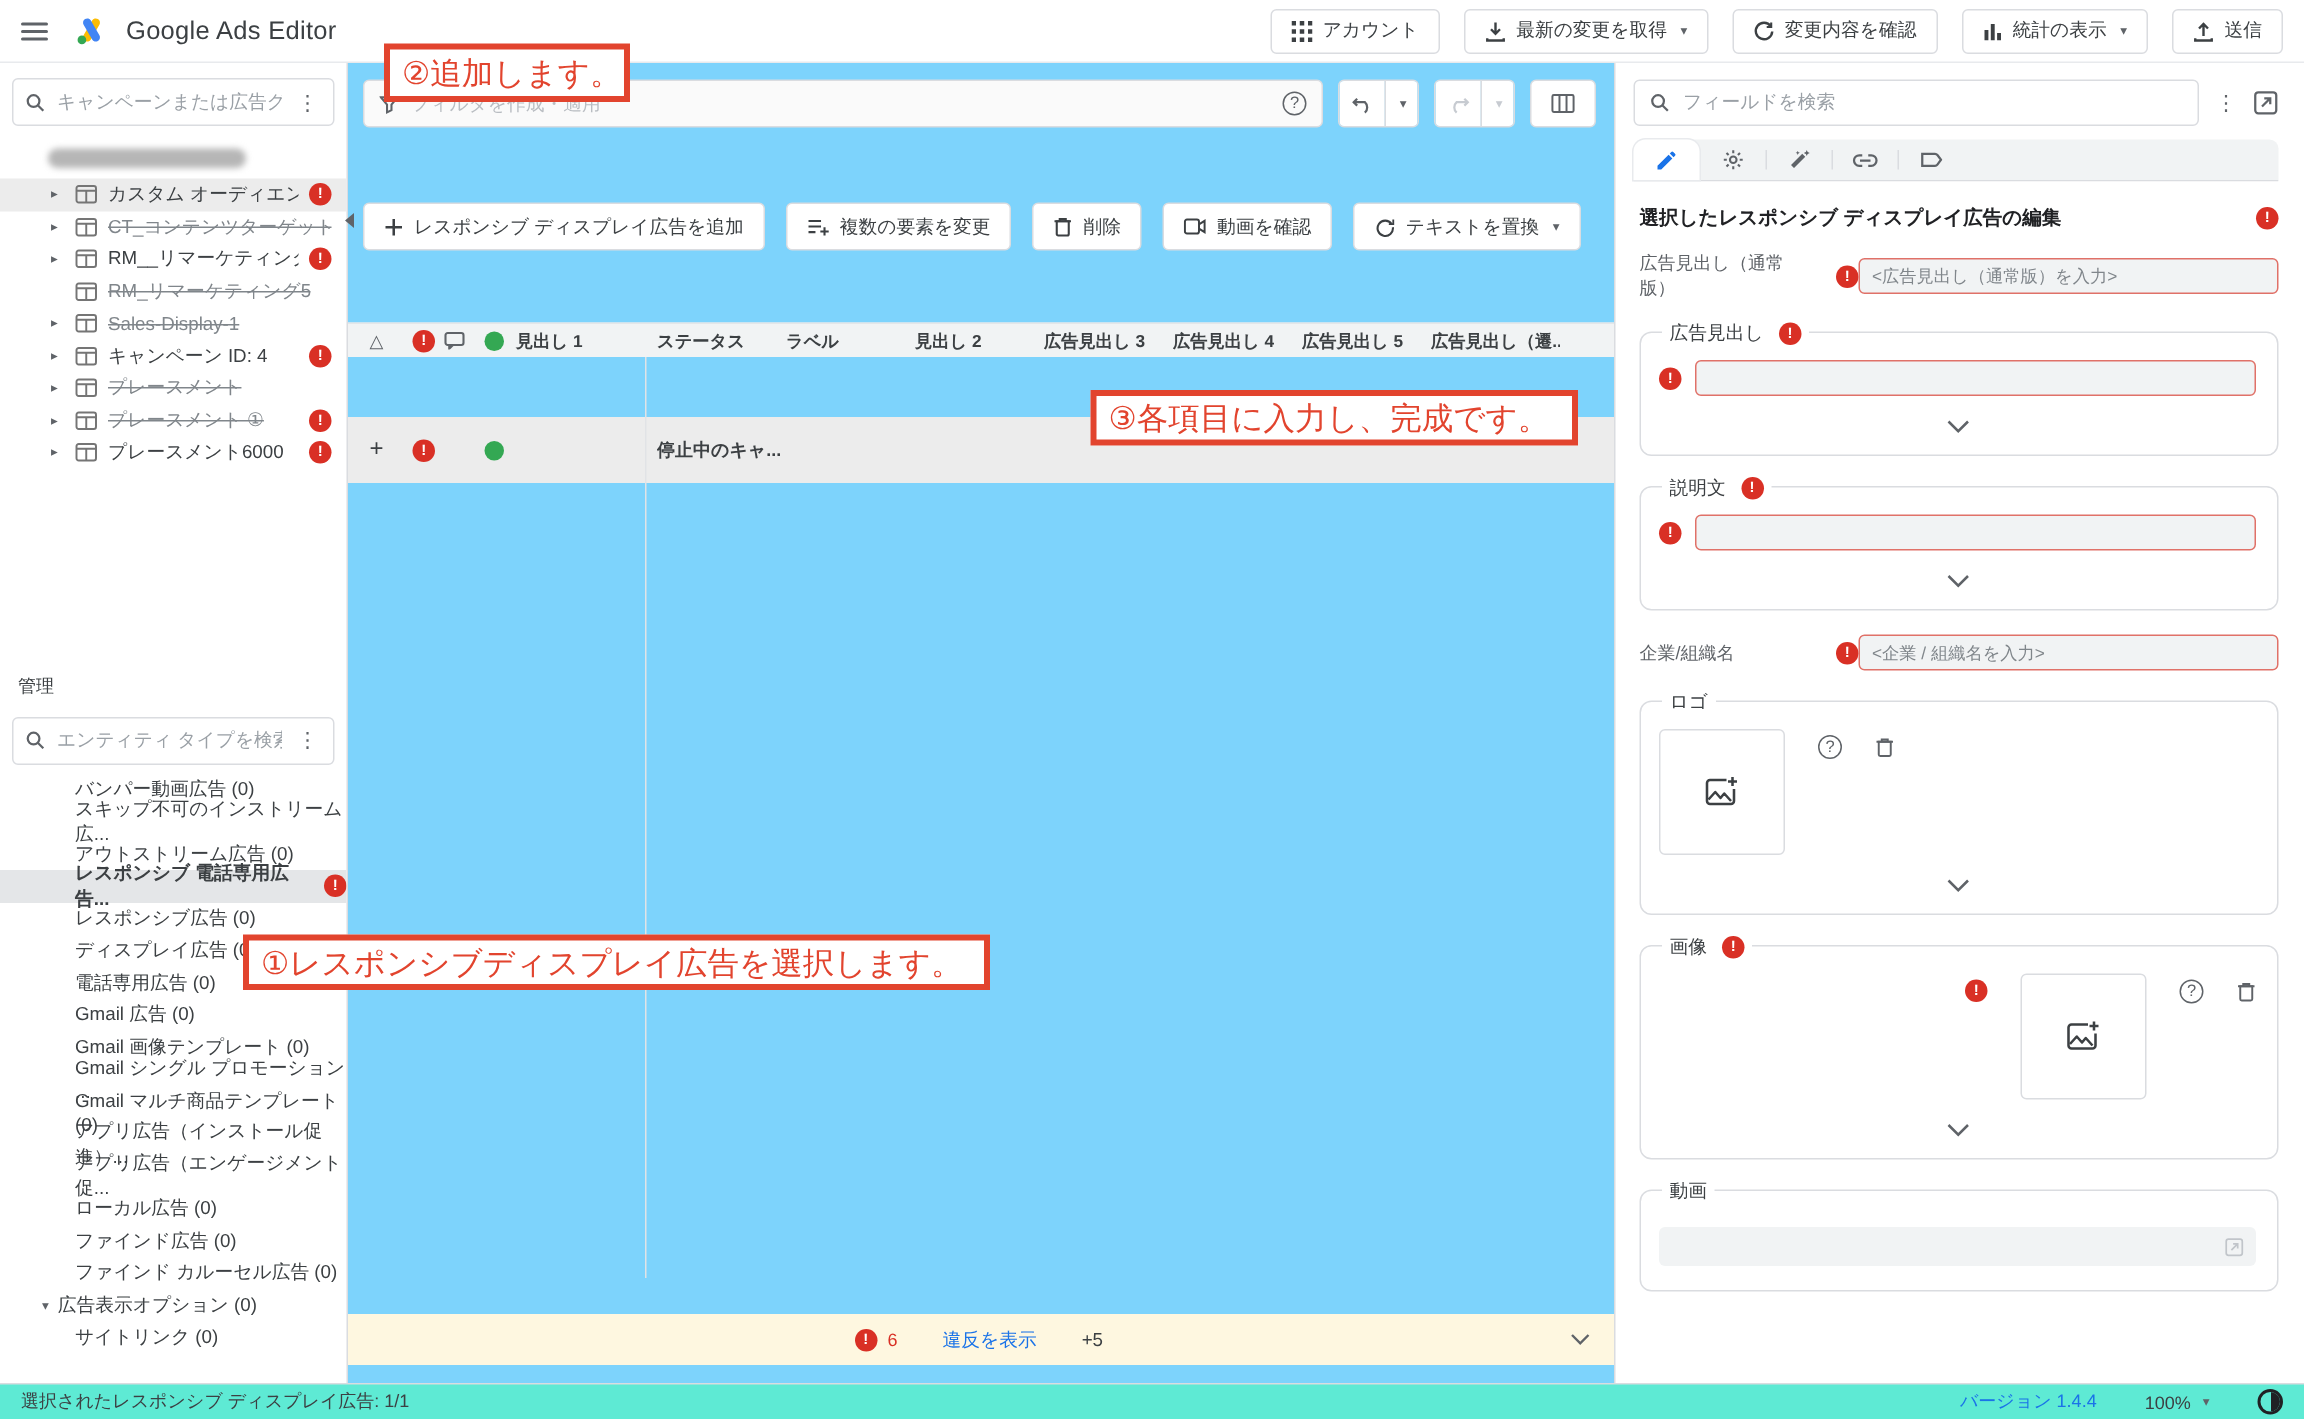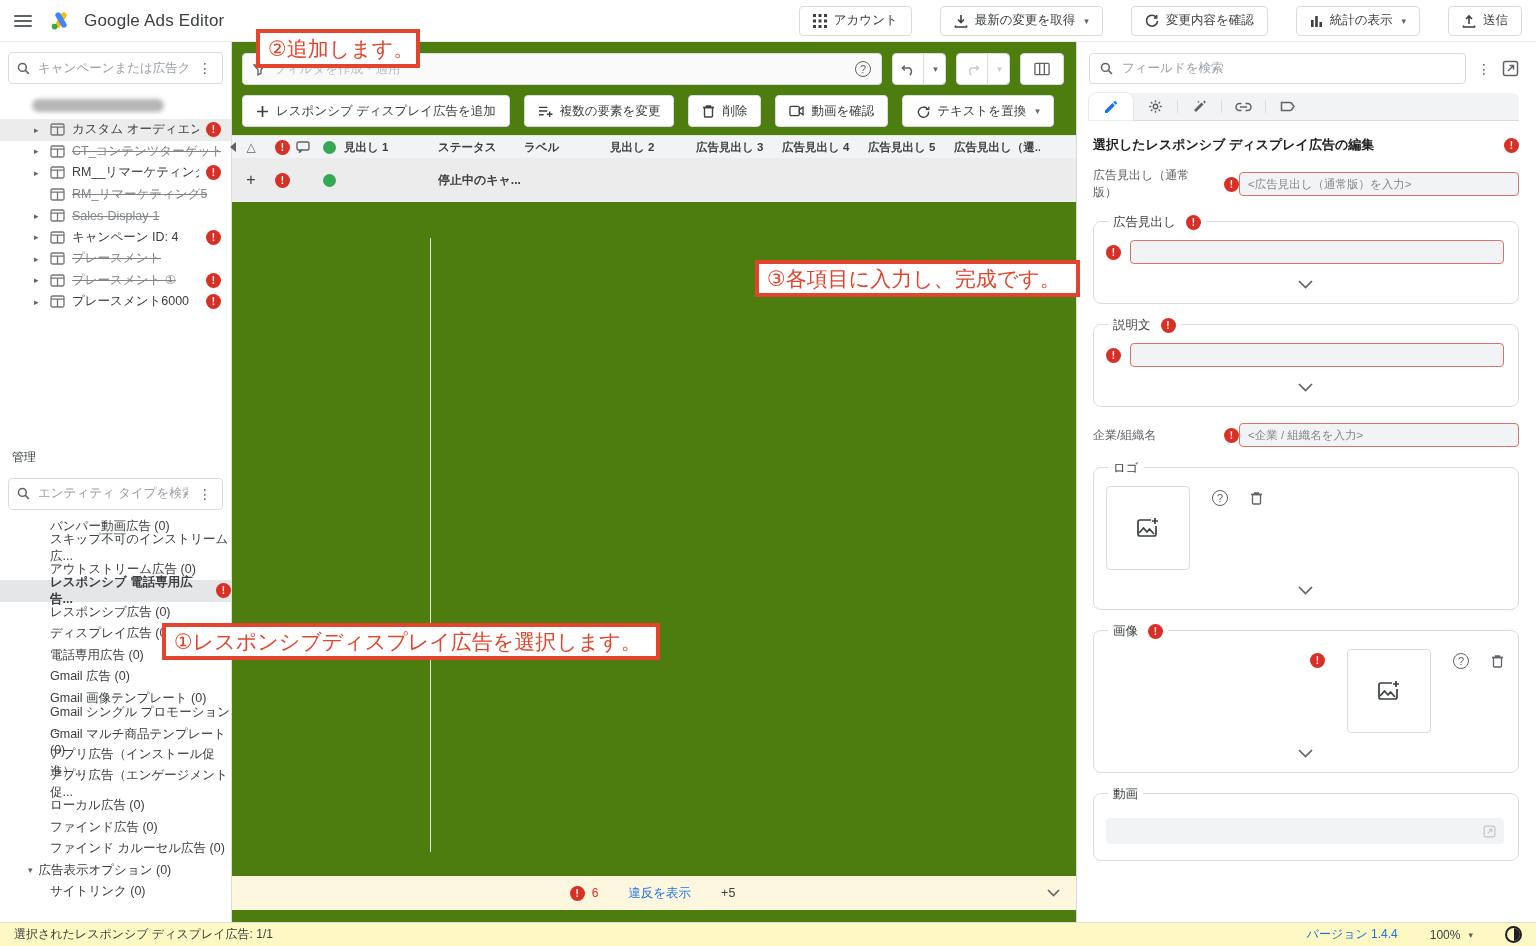--- a/index.html
+++ b/index.html
@@ -6,21 +6,21 @@
   html,body { width:1536px; height:946px; overflow:hidden; }
   body { font-family:"Liberation Sans","DejaVu Sans",sans-serif; color:#3c4043; background:#fff; }
   .screen { position:relative; width:1536px; height:946px; display:flex; flex-direction:column; }
 
   
   .topbar { height:42px; flex:0 0 42px; display:flex; align-items:center; padding:0 14px; background:#fff; border-bottom:1px solid #e8eaed; }
   .hamburger { width:18px; height:12px; display:flex; flex-direction:column; justify-content:space-between; cursor:pointer; margin-right:16px; }
   .hamburger span { height:2px; background:#5f6368; border-radius:1px; }
   .applogo { width:26px; height:24px; margin-right:10px; }
   .apptitle { font-size:17px; color:#3c4043; letter-spacing:.2px; }
-  .topbar-right { margin-left:auto; display:flex; gap:28px;border-radius:11px; }
+  .topbar-right { margin-left:auto; display:flex; gap:16px;border-radius:11px; }
   .tbtn { display:flex; align-items:center; gap:7px; height:30px; padding:0 13px; border:1px solid #dadce0; border-radius:4px; background:#fff; font-size:12.5px; color:#3c4043; cursor:pointer; white-space:nowrap; }
   .tbtn svg { flex:0 0 auto; }
   .caret { font-size:9px; color:#5f6368; margin-left:2px; }
 
   
   .app { flex:1 1 auto; display:flex; min-height:0; }
 
   
   .sidebar { width:232px; flex:0 0 232px; border-right:1px solid #dadce0; display:flex; flex-direction:column; background:#fff; overflow:hidden; }
   .searchbox { margin:10px 8px 6px 8px; height:32px; border:1px solid #dadce0; border-radius:4px; display:flex; align-items:center; padding:0 8px; gap:8px; background:#fff; }
@@ -37,21 +37,21 @@
   .badge { min-width:15px; height:15px; border-radius:50%; background:#d93025; color:#fff; font-size:10px; font-weight:bold; display:flex; align-items:center; justify-content:center; flex:0 0 15px; margin-left:auto; }
   .manage-label { font-size:12px; color:#3c4043; padding:16px 12px 2px 12px; margin-top:120px; }
   .entity-list { font-size:12.5px; }
   .entity-item { height:21.5px; display:flex; align-items:center; padding-left:50px; gap:6px; cursor:pointer; }
   .entity-item.expand { padding-left:28px; }
   .entity-item.selected { background:#e4e6e8; font-weight:bold; }
   .entity-item .badge { margin-left:4px; }
   .exp-arrow { font-size:9px; color:#5f6368; }
 
   
-  .main { flex:1 1 auto; display:flex; flex-direction:column; background:#4d7c0f; position:relative; min-width:0; }
+  .main { flex:1 1 auto; display:flex; flex-direction:column; background:#7dd3fc; position:relative; min-width:0;gap:40px; }
   .collapse-arrow { position:absolute; left:-2px; top:100px; width:0; height:0; border-top:5px solid transparent; border-bottom:5px solid transparent; border-right:6px solid #5f6368; z-index:5; }
   .filter-row { display:flex; gap:10px; padding:11px 12px 4px 10px; align-items:center; }
   .filter-input { flex:1; height:32px; border:1px solid #dadce0; border-radius:4px; background:#fafafa; display:flex; align-items:center; gap:8px; padding:0 10px; }
   .filter-input .ph { flex:1; font-size:12.5px; color:#b9bdc2; }
   .seg-group { display:flex; height:32px; border:1px solid #dadce0; border-radius:4px; overflow:hidden; }
   .seg { width:30px; display:flex; align-items:center; justify-content:center; color:#5f6368; cursor:pointer; background:#fff; }
   .seg + .seg { border-left:1px solid #dadce0; width:22px; }
   .seg-group.disabled .seg { color:#c7cbd1; cursor:default; }
   .sq-btn { width:44px; height:32px; border:1px solid #dadce0; border-radius:4px; background:#fff; display:flex; align-items:center; justify-content:center; color:#5f6368; cursor:pointer; }
   .toolbar-row { display:flex; gap:14px; padding:6px 12px 8px 10px; align-items:center; }
@@ -99,31 +99,31 @@
   .card-line .red-input { flex:1; }
   .chev-row { display:flex; justify-content:center; padding:16px 0 6px 0; color:#5f6368; cursor:pointer; }
   .imgbox { width:84px; height:84px; border:1px solid #dadce0; border-radius:4px; background:#fff; display:flex; align-items:center; justify-content:center; color:#3c4043; cursor:pointer; }
   .mini-ic { color:#5f6368; cursor:pointer; display:flex; }
   .qmark { width:16px; height:16px; border:1.4px solid #5f6368; border-radius:50%; font-size:11px; display:flex; align-items:center; justify-content:center; color:#5f6368; cursor:pointer; }
   .media-line { display:flex; gap:22px; align-items:flex-start; }
   .media-icons { display:flex; gap:22px; margin-top:4px; align-items:center; }
   .gray-input { height:26px; background:#f1f3f4; border-radius:4px; display:flex; align-items:center; justify-content:flex-end; padding:0 8px; color:#c1c5ca; margin:6px 0 8px 0; }
 
   
-  .statusbar { height:24px; flex:0 0 24px; background:#fef9c3; border-top:1px solid #dadce0; display:flex; align-items:center; padding:0 14px; font-size:12px; }
+  .statusbar { height:24px; flex:0 0 24px; background:#5eead4; border-top:1px solid #dadce0; display:flex; align-items:center; padding:0 14px; font-size:12px; }
   .sb-right { margin-left:auto; display:flex; align-items:center; gap:32px; }
   .sb-version { color:#1a73e8; cursor:pointer; }
   .sb-zoom { display:flex; align-items:center; gap:6px; cursor:pointer; }
   .theme-toggle { width:17px; height:17px; border-radius:50%; border:2px solid #202124; position:relative; overflow:hidden; cursor:pointer; }
   .theme-toggle::after { content:""; position:absolute; right:0; top:0; bottom:0; width:50%; background:#202124; }
 
   
   .annot { position:absolute; z-index:60; border:4px solid #e2442e; background:#fff; color:#e2442e; display:flex; align-items:center; padding:0 8px; font-size:21px; white-space:nowrap; }
   .annot.step2 { left:256px; top:29px; width:164px; height:39px; }
-  .annot.step3 { left:755px; top:260px; width:325px; height:37px; }
+  .annot.step3 { left:727px; top:260px; width:325px; height:37px; }
   .annot.step1 { left:162px; top:623px; width:498px; height:37px; }
 
   .ph, .flabel, .card-legend, .tree-label, .warn-msg { user-select:none; }
 </style>
 </head>
 <body>
 
 <div class="screen">
 
   <div class="topbar">

